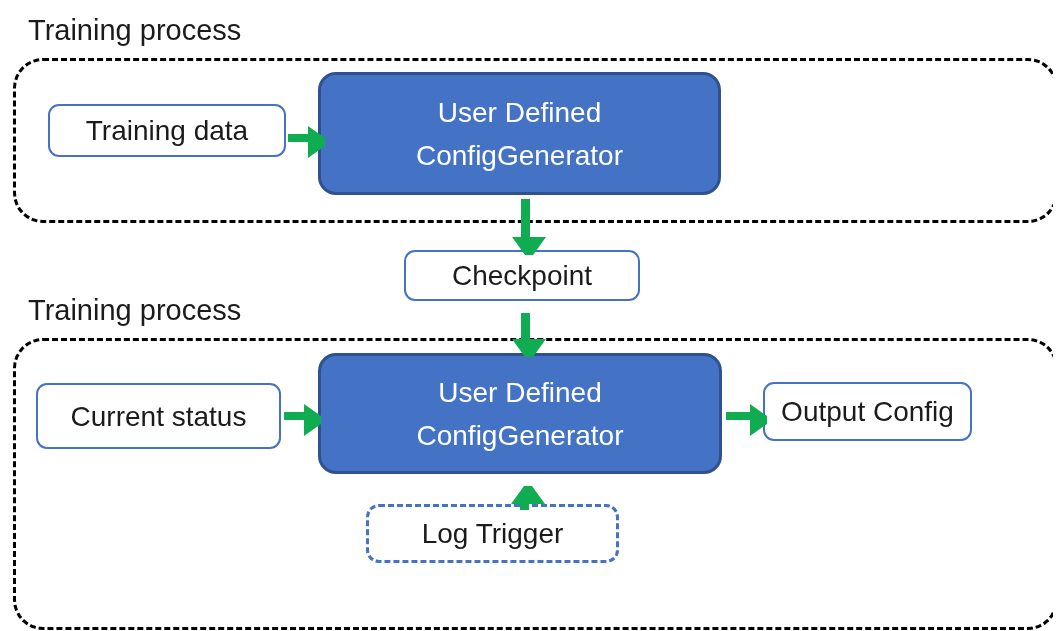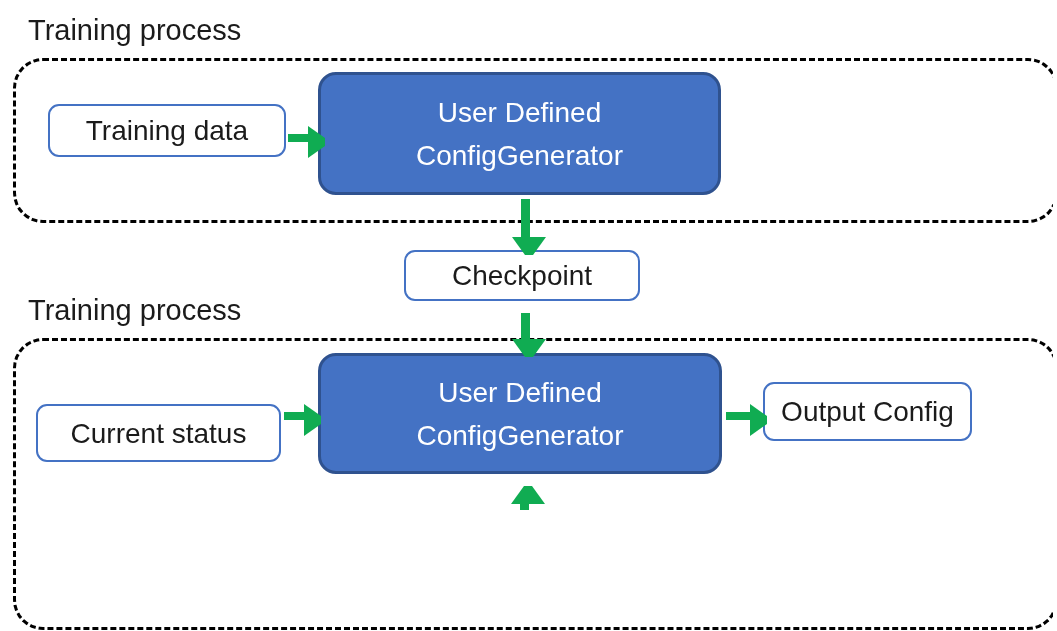--- a/index.html
+++ b/index.html
@@ -106,21 +106,21 @@
 
   <div class="arrow">
     <div class="shaft" style="left:509px;top:301px;width:9px;height:26px;"></div>
     <div class="head down" style="left:500px;top:327px;"></div>
   </div>
 
   <div class="section-title" style="left:16px;top:282px;">Training process</div>
 
   <div class="dashed-container" style="left:5px;top:330px;width:1045px;height:292px;"></div>
 
-  <div class="node" style="left:28px;top:396px;width:245px;height:58px;">Current status</div>
+  <div class="node" style="left:28px;top:375px;width:245px;height:66px;">Current status</div>
 
   <div class="arrow">
     <div class="shaft" style="left:272px;top:400px;width:22px;height:8px;"></div>
     <div class="head right" style="left:292px;top:392px;"></div>
   </div>
 
   <div class="node blue" style="left:310px;top:345px;width:404px;height:121px;">
     <span>User Defined</span>
     <span>ConfigGenerator</span>
   </div>
@@ -130,15 +130,16 @@
     <div class="head right" style="left:738px;top:392px;"></div>
   </div>
 
   <div class="node" style="left:755px;top:374px;width:209px;height:59px;">Output Config</div>
 
   <div class="arrow">
     <div class="head up" style="left:499px;top:466px;"></div>
     <div class="shaft" style="left:508px;top:483px;width:9px;height:15px;"></div>
   </div>
 
+  <div class="node dashed-blue" style="left:358px;top:496px;width:253px;height:59px;z-index:2;">Log Trigger</div>
 
 
 </div>
 
 </body></html>

